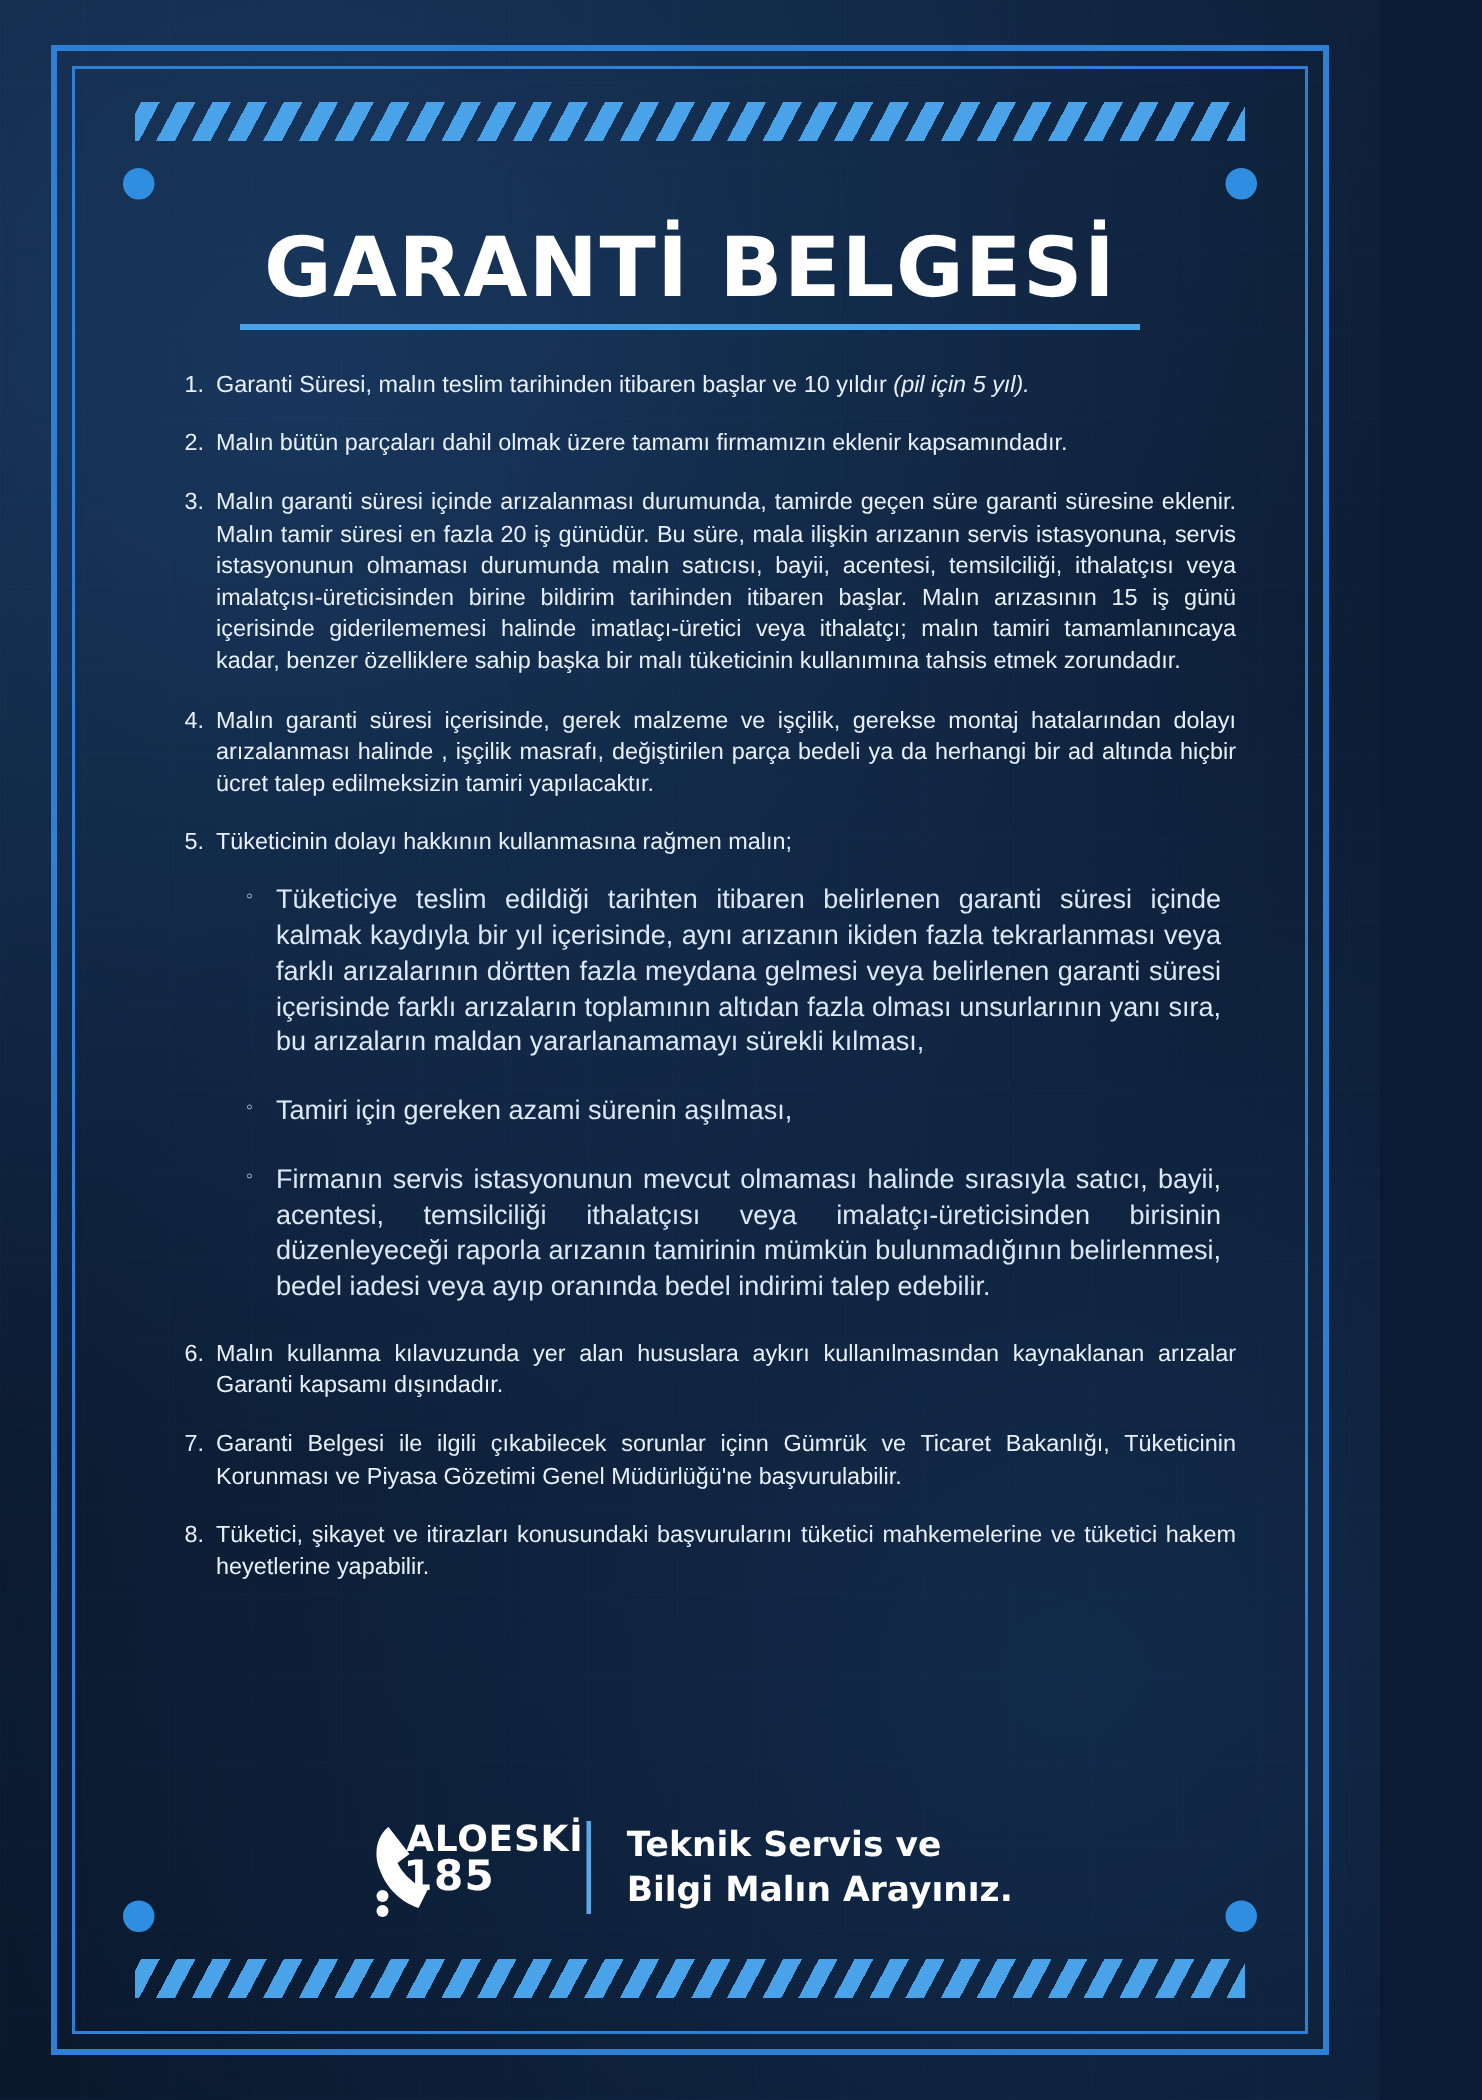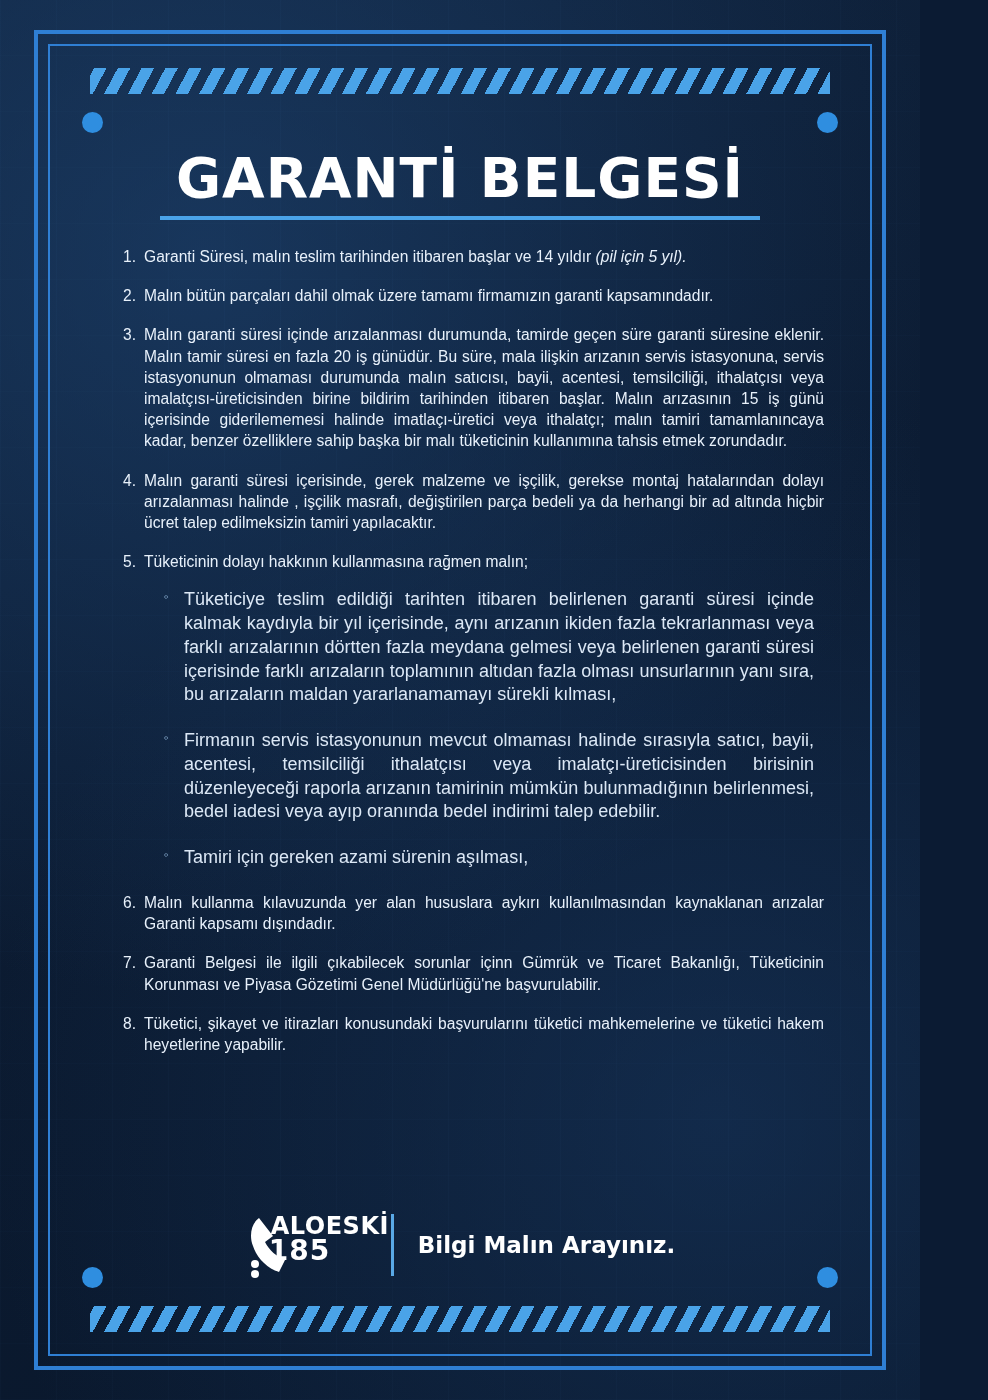--- a/index.html
+++ b/index.html
@@ -237,41 +237,41 @@
   <div class="dot dot-br"></div>
 
   <div class="content">
 
     <div class="title">GARANTİ BELGESİ</div>
     <div class="title-rule"></div>
 
     <ol class="clauses">
 
       <li>
-        <span>Garanti Süresi, malın teslim tarihinden itibaren başlar ve 14 yıldır </span><em>(pil için 5 yıl).</em>
-      </li>
-
-      <li>
-        <span>Malın bütün parçaları dahil olmak üzere tamamı firmamızın garanti kapsamındadır.</span>
+        <span>Garanti Süresi, malın teslim tarihinden itibaren başlar ve 10 yıldır </span><em>(pil için 5 yıl).</em>
+      </li>
+
+      <li>
+        <span>Malın bütün parçaları dahil olmak üzere tamamı firmamızın eklenir kapsamındadır.</span>
       </li>
 
       <li>
         <span>Malın garanti süresi içinde arızalanması durumunda, tamirde geçen süre garanti süresine eklenir. Malın tamir süresi en fazla 20 iş günüdür. Bu süre, mala ilişkin arızanın servis istasyonuna, servis istasyonunun olmaması durumunda malın satıcısı, bayii, acentesi, temsilciliği, ithalatçısı veya imalatçısı-üreticisinden birine bildirim tarihinden itibaren başlar. Malın arızasının 15 iş günü içerisinde giderilememesi halinde imatlaçı-üretici veya ithalatçı; malın tamiri tamamlanıncaya kadar, benzer özelliklere sahip başka bir malı tüketicinin kullanımına tahsis etmek zorundadır.</span>
       </li>
 
       <li>
         <span>Malın garanti süresi içerisinde, gerek malzeme ve işçilik, gerekse montaj hatalarından dolayı arızalanması halinde , işçilik masrafı, değiştirilen parça bedeli ya da herhangi bir ad altında hiçbir ücret talep edilmeksizin tamiri yapılacaktır.</span>
       </li>
 
       <li>
         <span>Tüketicinin dolayı hakkının kullanmasına rağmen malın;</span>
         <ul class="subclauses">
           <li>Tüketiciye teslim edildiği tarihten itibaren belirlenen garanti süresi içinde kalmak kaydıyla bir yıl içerisinde, aynı arızanın ikiden fazla tekrarlanması veya farklı arızalarının dörtten fazla meydana gelmesi veya belirlenen garanti süresi içerisinde farklı arızaların toplamının altıdan fazla olması unsurlarının yanı sıra, bu arızaların maldan yararlanamamayı sürekli kılması,</li>
+          <li>Tamiri için gereken azami sürenin aşılması,</li>
           <li>Firmanın servis istasyonunun mevcut olmaması halinde sırasıyla satıcı, bayii, acentesi, temsilciliği ithalatçısı veya imalatçı-üreticisinden birisinin düzenleyeceği raporla arızanın tamirinin mümkün bulunmadığının belirlenmesi, bedel iadesi veya ayıp oranında bedel indirimi talep edebilir.</li>
-          <li>Tamiri için gereken azami sürenin aşılması,</li>
         </ul>
       </li>
 
       <li>
         <span>Malın kullanma kılavuzunda yer alan hususlara aykırı kullanılmasından kaynaklanan arızalar Garanti kapsamı dışındadır.</span>
       </li>
 
       <li>
         <span>Garanti Belgesi ile ilgili çıkabilecek sorunlar içinn Gümrük ve Ticaret Bakanlığı, Tüketicinin Korunması ve Piyasa Gözetimi Genel Müdürlüğü'ne başvurulabilir.</span>
       </li>
@@ -289,18 +289,19 @@
             <path d="M14 6 C6 12, 4 24, 8 34 C12 46, 22 56, 34 60 L40 48 C32 45, 24 38, 20 30 L28 24 Z" fill="#ffffff"></path>
             <circle cx="10" cy="52" r="4" fill="#ffffff"></circle>
             <circle cx="10" cy="62" r="4" fill="#ffffff"></circle>
           </svg>
           <div class="logo-name">ALOESKİ</div>
           <div class="logo-number">185</div>
         </div>
       </div>
       <div class="divider"></div>
       <div class="footer-text">
+        <div>Teknik Servis ve</div>
         <div>Bilgi Malın Arayınız.</div>
       </div>
     </div>
 
   </div>
 </div>
 
 </body></html>

